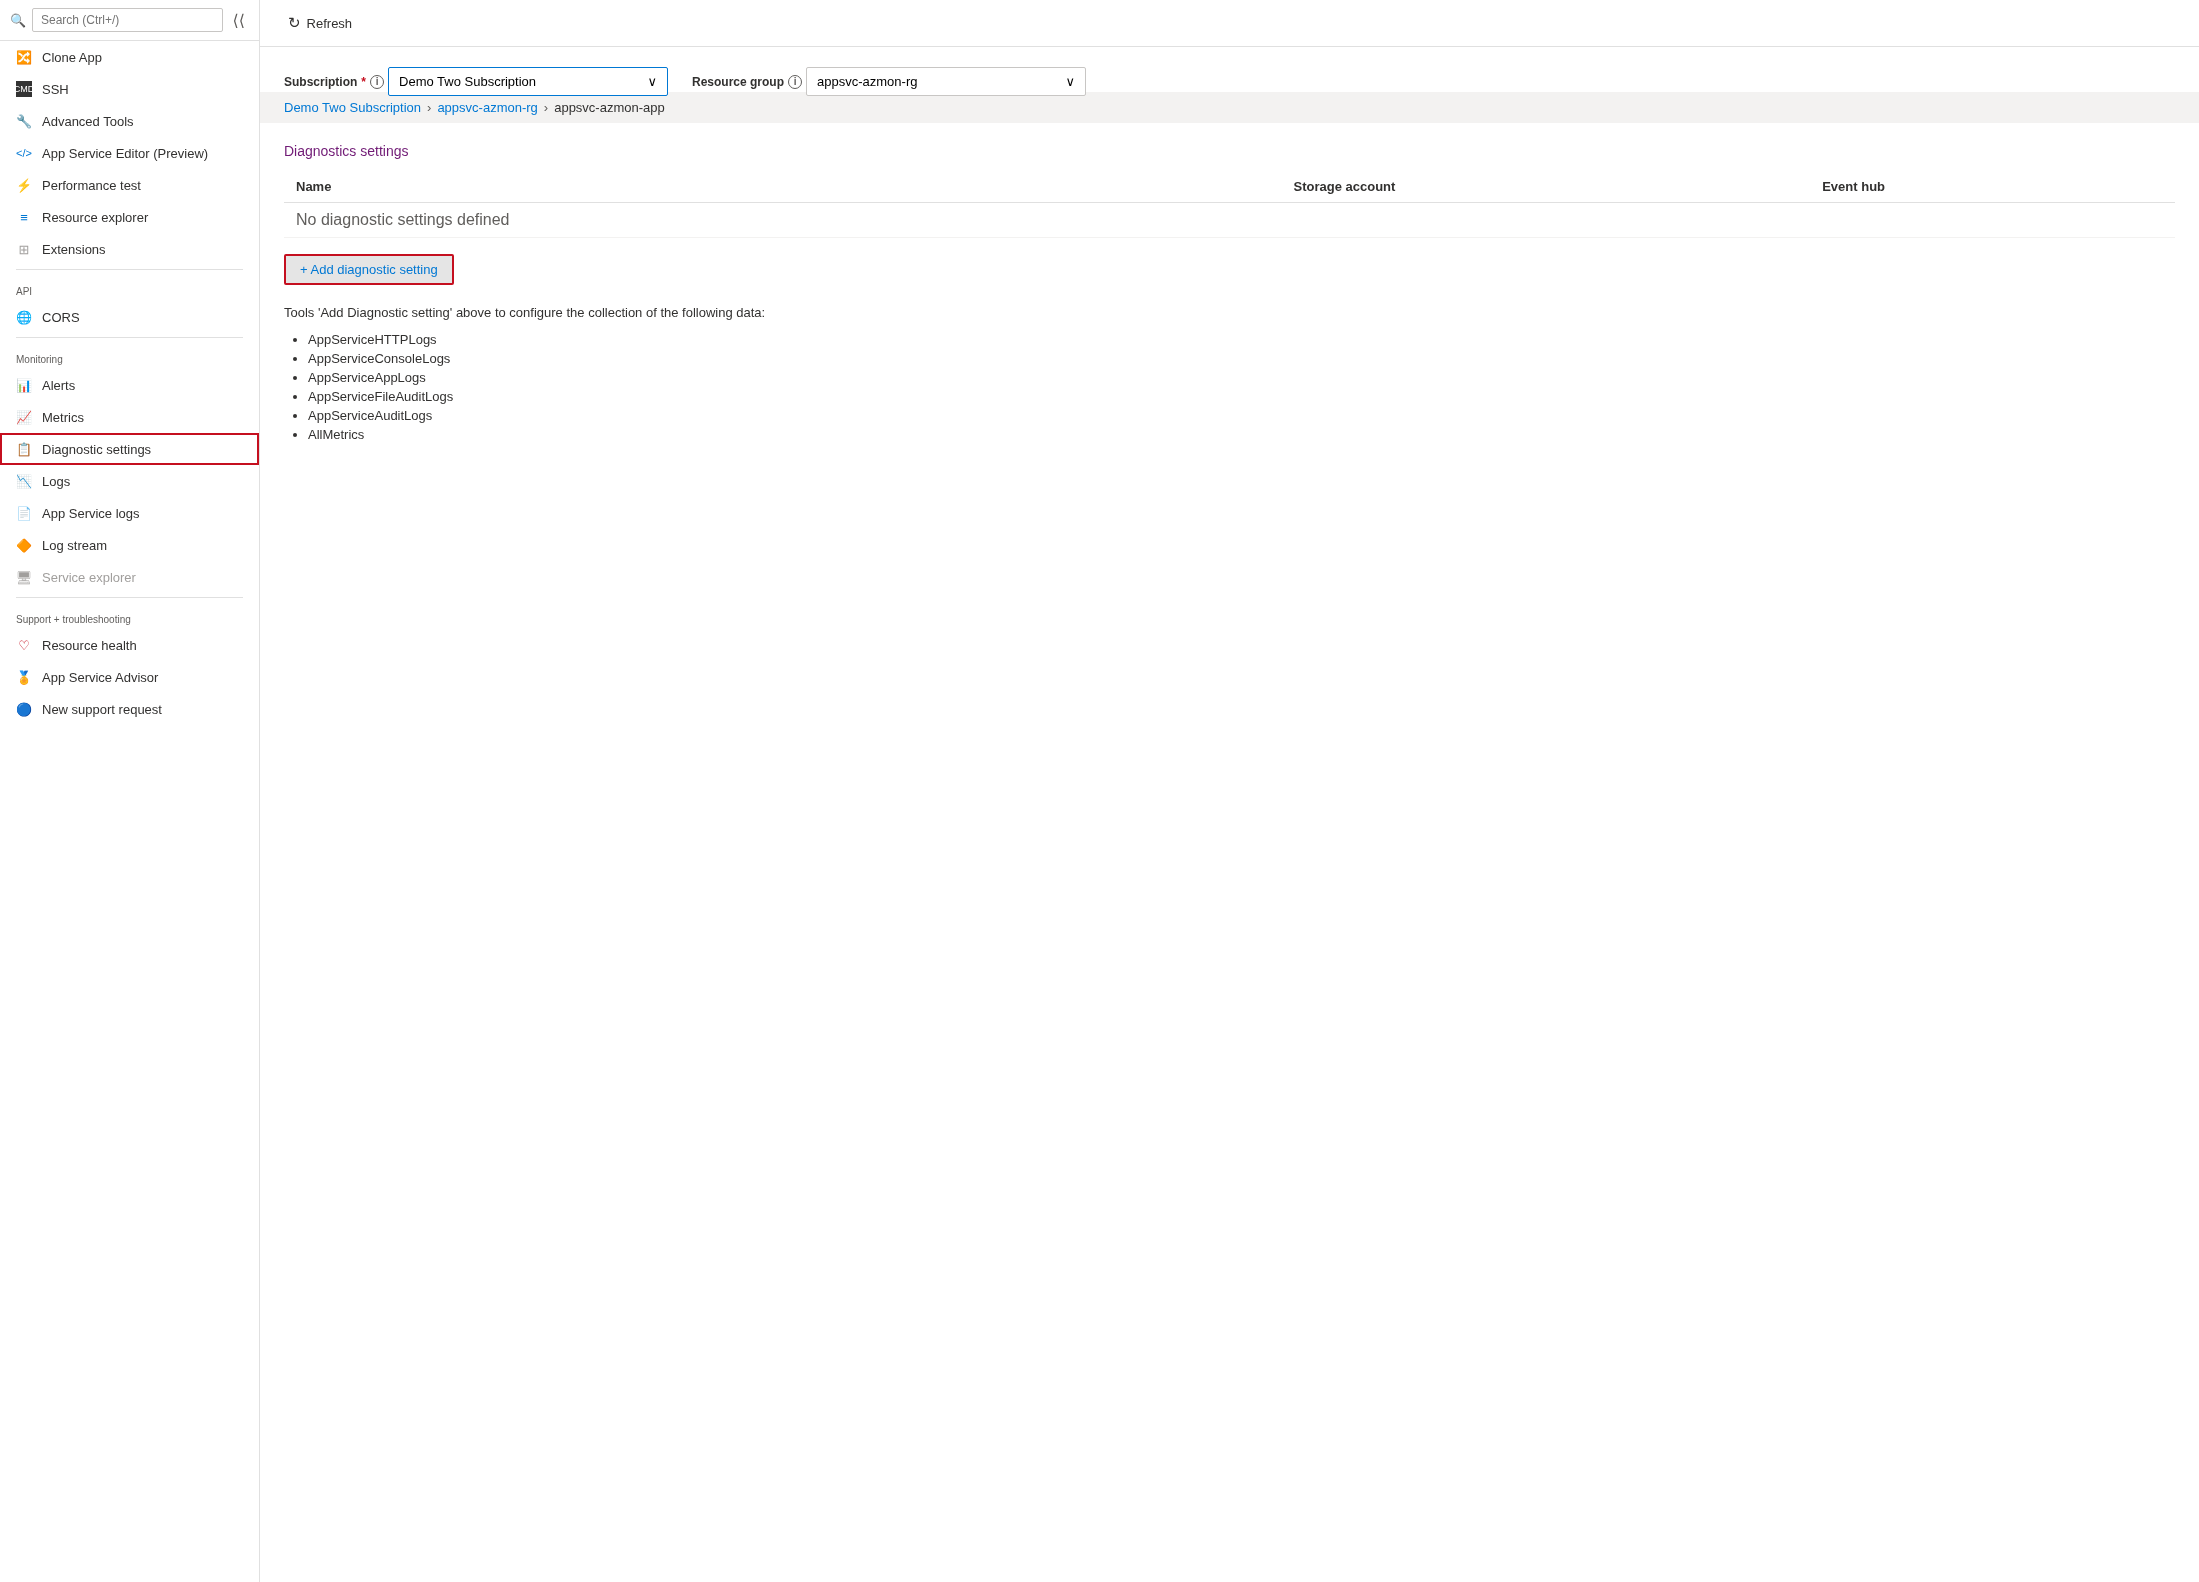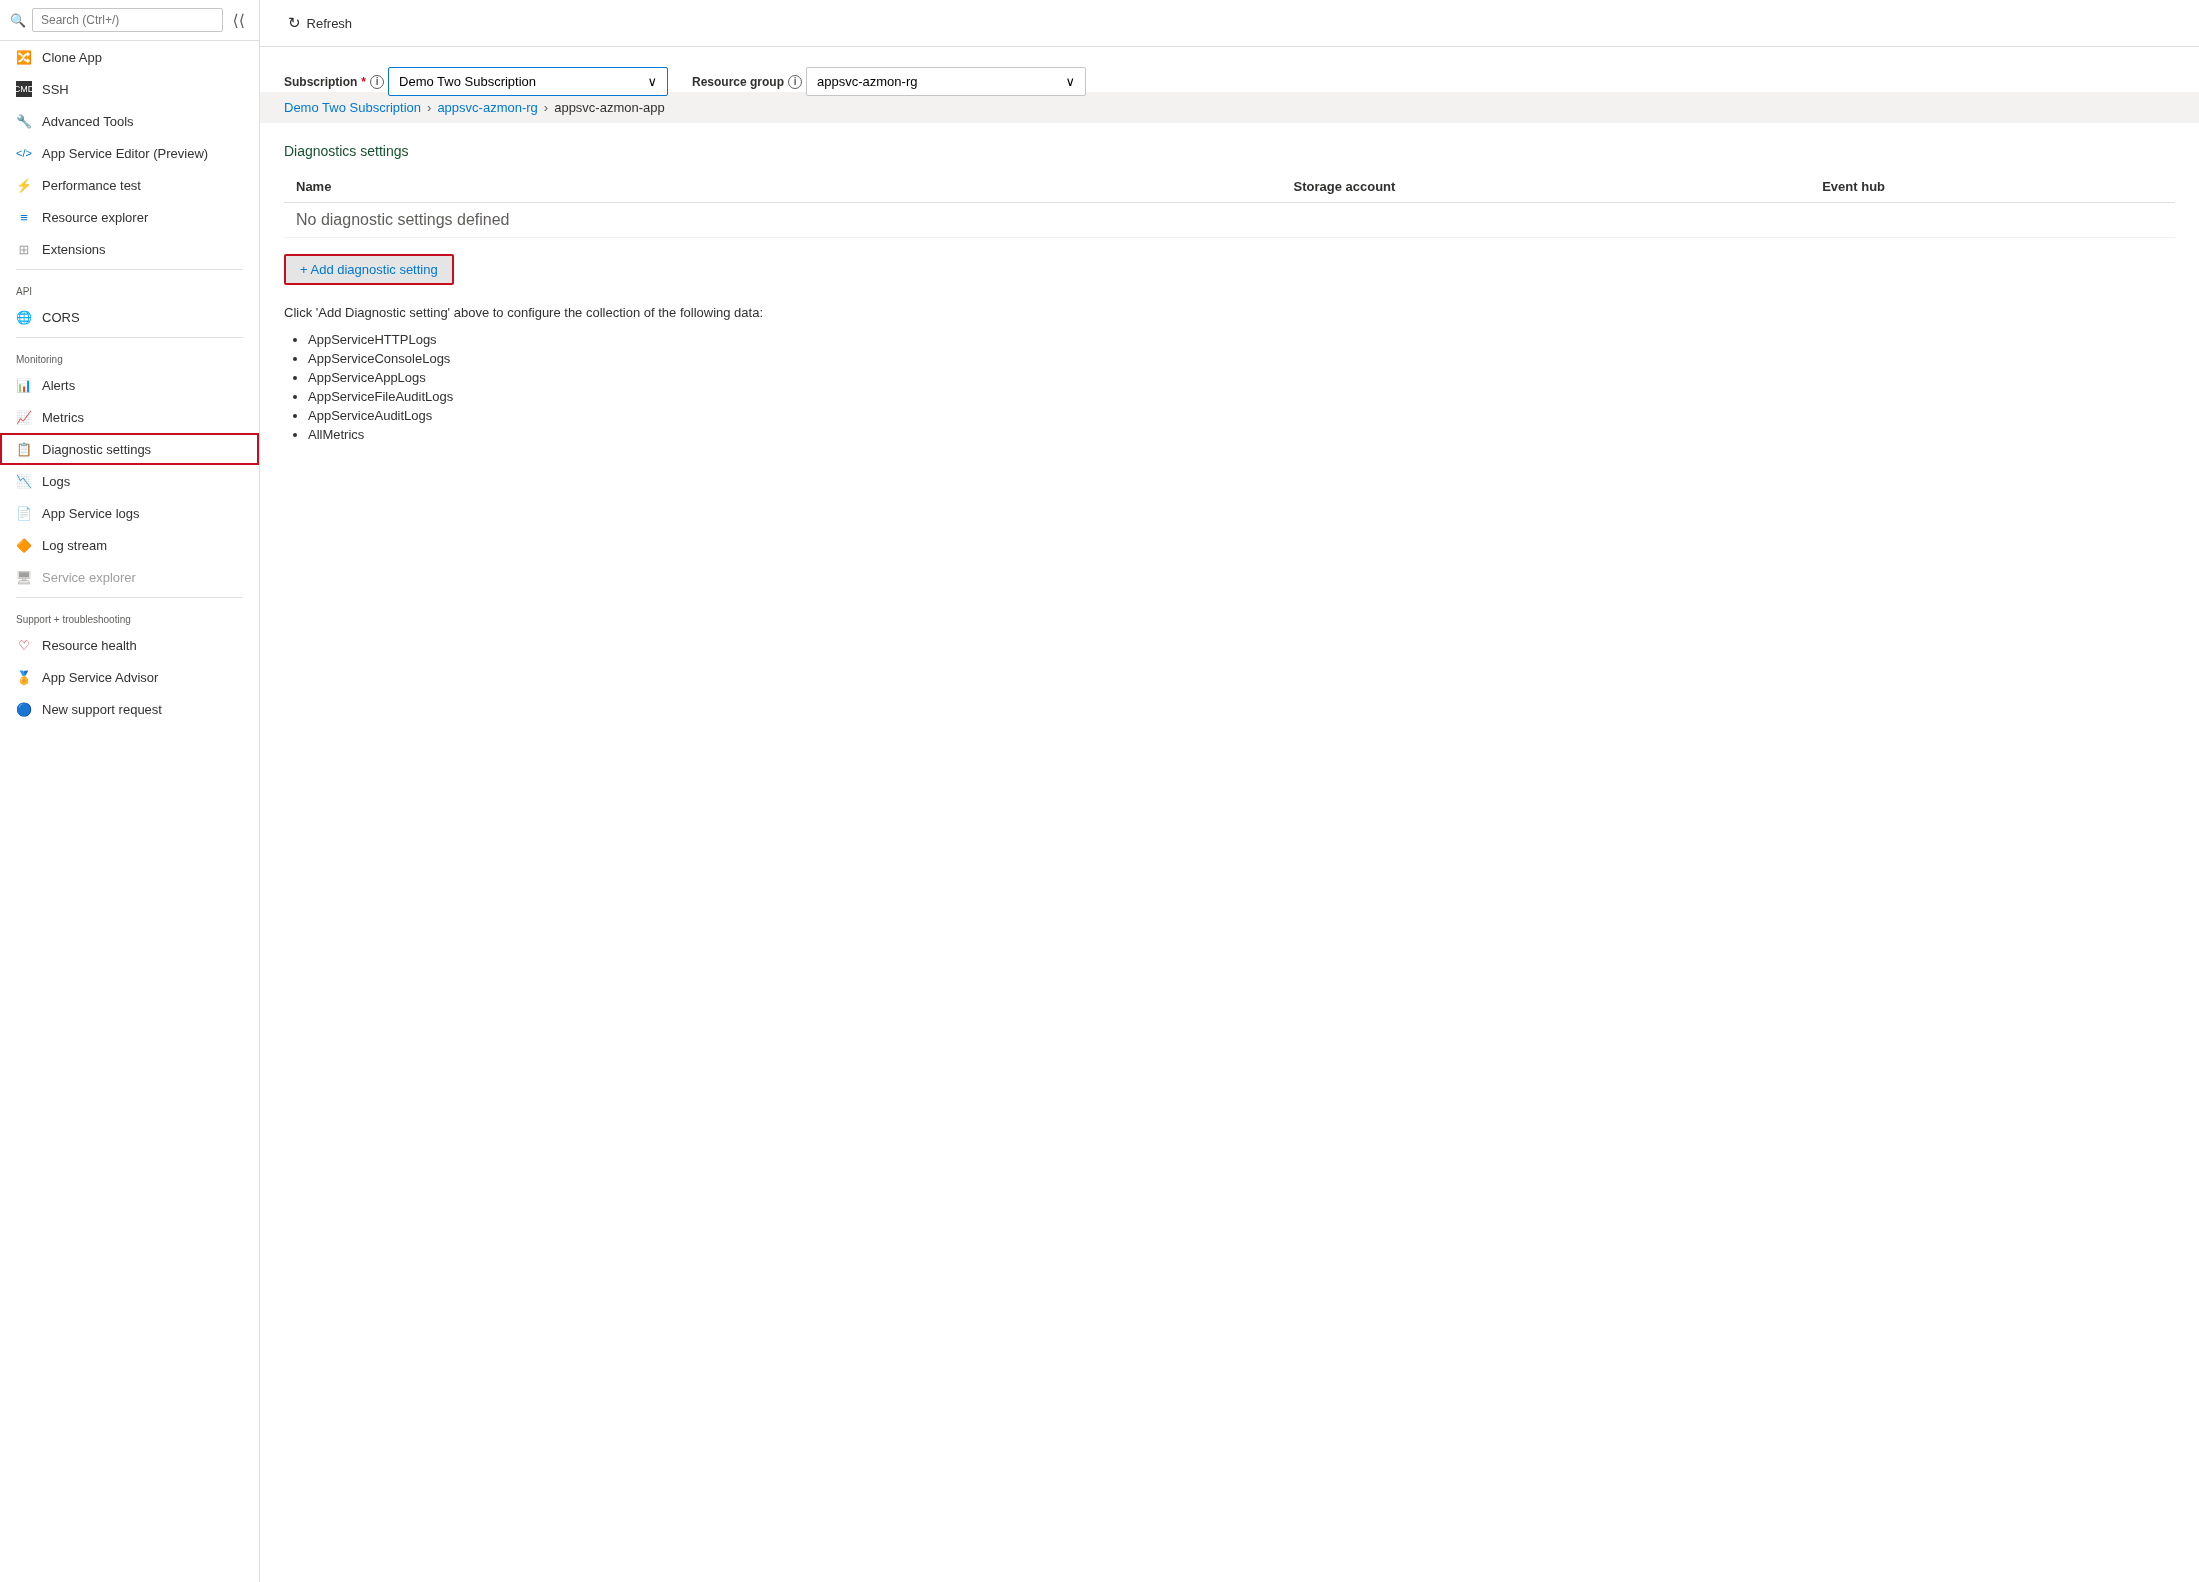--- a/index.html
+++ b/index.html
@@ -187,21 +187,21 @@
       margin-bottom: 20px;
     }
     .breadcrumb a { color: #0078d4; text-decoration: none; cursor: pointer; }
     .breadcrumb-sep { color: #605e5c; }
     .breadcrumb-current { color: #323130; }
 
     
     .section-title {
       font-size: 14px;
       font-weight: 400;
-      color: #14532d;
+      color: #701a75;
       margin-bottom: 12px;
     }
     .diag-table {
       width: 100%;
       border-collapse: collapse;
       margin-bottom: 16px;
     }
     .diag-table th {
       text-align: left;
       padding: 8px 12px;
@@ -407,21 +407,21 @@
           <td></td>
           <td></td>
         </tr>
       </tbody>
     </table>
 
     <button class="add-setting-btn">
       <span>+ Add diagnostic setting</span>
     </button>
 
-    <p class="description-text">Click 'Add Diagnostic setting' above to configure the collection of the following data:</p>
+    <p class="description-text">Tools 'Add Diagnostic setting' above to configure the collection of the following data:</p>
 
     <ul class="bullet-list">
       <li>AppServiceHTTPLogs</li>
       <li>AppServiceConsoleLogs</li>
       <li>AppServiceAppLogs</li>
       <li>AppServiceFileAuditLogs</li>
       <li>AppServiceAuditLogs</li>
       <li>AllMetrics</li>
     </ul>
   </div>

